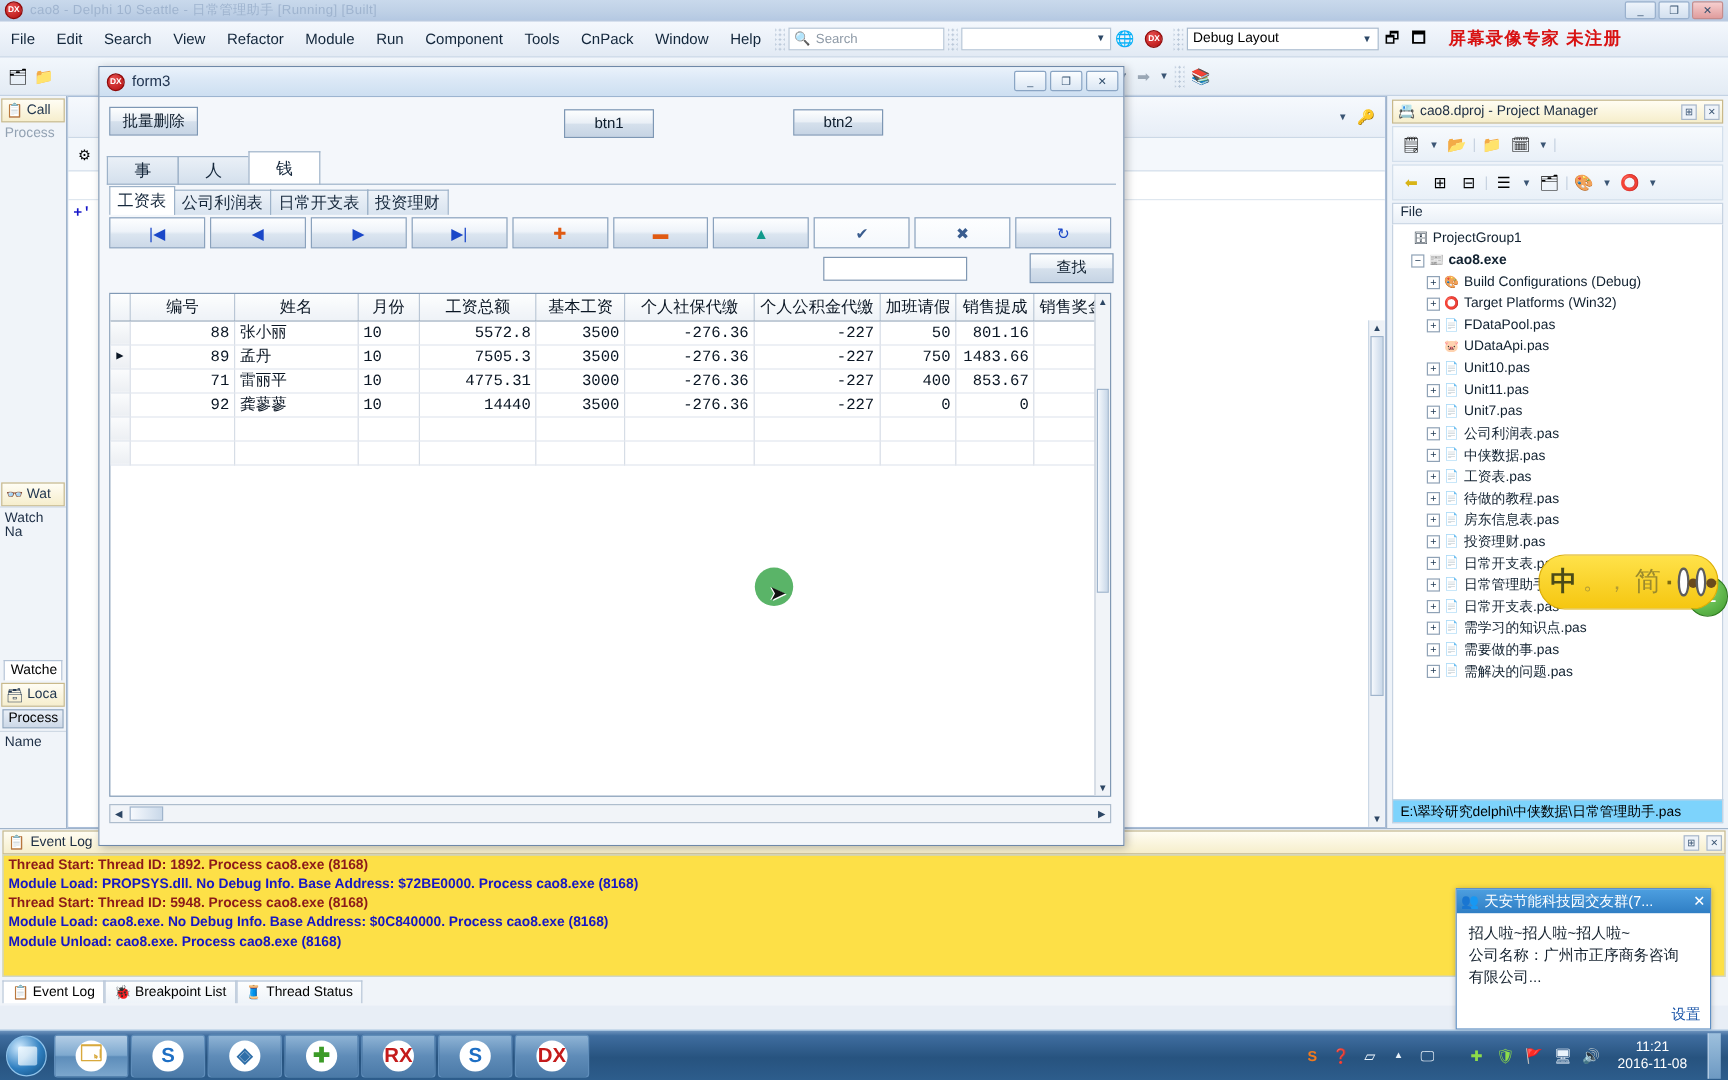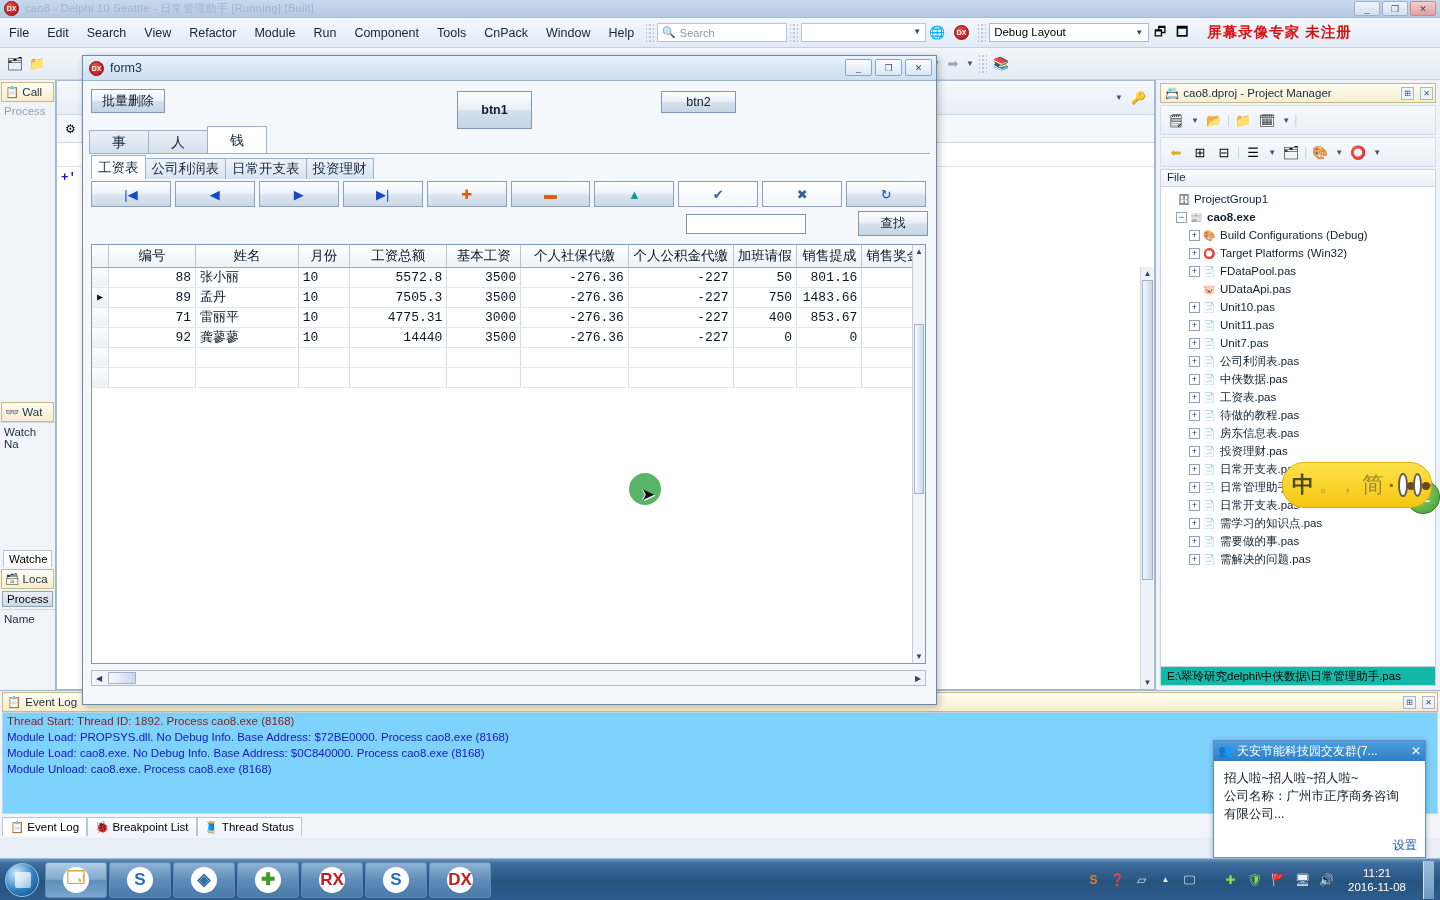--- a/index.html
+++ b/index.html
@@ -105,30 +105,30 @@
      border:1px solid #d3dfec; display:flex;align-items:center;gap:2px;padding-left:4px;}
   .pm-filehdr{ margin:2px 4px 0 4px;height:18px;background:linear-gradient(180deg,#fbfdff,#eaf0f7);
      border:1px solid #c6d3e2;font-size:11.5px;padding:1px 6px;color:#17283c;}
   .pm-tree{ margin:0 4px; background:#fff; border:1px solid #c6d3e2; border-top:none;
      height:calc(100% - 130px); overflow:hidden; padding-top:3px;}
   .tnode{ display:flex;align-items:center;gap:3px;height:18px;font-size:11.5px;color:#10202f;white-space:nowrap;}
   .tplus{ width:11px;height:11px;border:1px solid #8fa2b6;background:#fff;font-size:9px;line-height:9px;
      display:flex;align-items:center;justify-content:center;color:#1b3550;flex:none;}
   .tplus.none{ border:none;background:transparent;}
   .ticon{ width:14px;height:14px;flex:none;display:flex;align-items:center;justify-content:center;font-size:10px;}
-  .pm-path{ position:absolute; left:4px; right:4px; bottom:4px; height:20px; background:#14b8a6;
+  .pm-path{ position:absolute; left:4px; right:4px; bottom:4px; height:20px; background:#7dd3fc;
      border:1px solid #c6d3e2; font-size:11.5px; padding:2px 6px; white-space:nowrap; overflow:hidden;}
 
   
   .evlog-dock{ position:absolute; left:0; right:0; bottom:62px; height:148px; background:#f0f4f9; border-top:1px solid #9fb3ca;}
   .evlog-hdr{ height:20px; margin:1px 2px 0 2px; border:1px solid #c9b98a;
      background:linear-gradient(180deg,#fffdf3,#f6eecb); display:flex;align-items:center;gap:4px;padding-left:4px;
      font-size:11.5px;color:#1b2c42;}
   .evlog-hdr .spacer{flex:1;}
-  .evlog-body{ position:absolute;left:2px;right:2px;top:21px;bottom:24px;background:#7dd3fc;border:1px solid #c6d3e2;overflow:hidden;}
+  .evlog-body{ position:absolute;left:2px;right:2px;top:21px;bottom:24px;background:#fde047;border:1px solid #c6d3e2;overflow:hidden;font-weight:bold;}
   .ev-row{ font-size:11.5px; padding:0 4px; height:16px; line-height:16px; white-space:nowrap;}
   .ev-thread{ color:#8b1a1a;}
   .ev-module{ color:#1616c4;}
   .evlog-tabs{ position:absolute;left:2px;bottom:2px;height:20px;display:flex;align-items:center;gap:0;}
   .ev-tab{ border:1px solid #b7c6d7;border-bottom:none;background:linear-gradient(180deg,#fdfefe,#eef3f9);
      font-size:11.5px;padding:2px 7px;display:flex;align-items:center;gap:3px;}
   .ev-tab.active{ background:#fff;}
 
   
   .form3{
@@ -503,20 +503,21 @@
     <div class="evlog-hdr">
       <span>📋</span>
       <span>Event Log</span>
       <span class="spacer"></span>
       <span class="pm-hdr-btn">⊞</span>
       <span class="pm-hdr-btn">✕</span>
     </div>
     <div class="evlog-body" id="evlog-body">
         <div class="ev-row ev-thread">Thread Start: Thread ID: 1892. Process cao8.exe (8168)</div>
         <div class="ev-row ev-module">Module Load: PROPSYS.dll. No Debug Info. Base Address: $72BE0000. Process cao8.exe (8168)</div>
+        <div class="ev-row ev-thread">Thread Start: Thread ID: 5948. Process cao8.exe (8168)</div>
         <div class="ev-row ev-module">Module Load: cao8.exe. No Debug Info. Base Address: $0C840000. Process cao8.exe (8168)</div>
         <div class="ev-row ev-module">Module Unload: cao8.exe. Process cao8.exe (8168)</div>
       </div>
     <div class="evlog-tabs" id="evlog-tabs">
         <div class="ev-tab active">
           <span>📋</span>
           <span>Event Log</span>
         </div>
         <div class="ev-tab">
           <span>🐞</span>
@@ -537,21 +538,21 @@
     <div class="f3-wbtns">
       <div class="f3-wbtn">_</div>
       <div class="f3-wbtn">❐</div>
       <div class="f3-wbtn">✕</div>
     </div>
   </div>
 
   <div class="form3-body">
 
     <div class="btn-std" style="position:absolute;left:8px;top:8px;width:74px;height:24px;font-size:13px;">批量删除</div>
-    <div class="btn-std" style="position:absolute;left:374px;top:10px;width:75px;height:38px;font-weight:bold;">btn1</div>
+    <div class="btn-std" style="position:absolute;left:387px;top:10px;width:75px;height:24px;">btn1</div>
     <div class="btn-std" style="position:absolute;left:578px;top:10px;width:75px;height:22px;">btn2</div>
 
     <div class="tabs-outer" id="tabs-outer">
         <div class="tab-o">事</div>
         <div class="tab-o">人</div>
         <div class="tab-o active">钱</div>
       </div>
     <div class="tabs-outer-line"></div>
 
     <div class="tabs-inner" id="tabs-inner">

